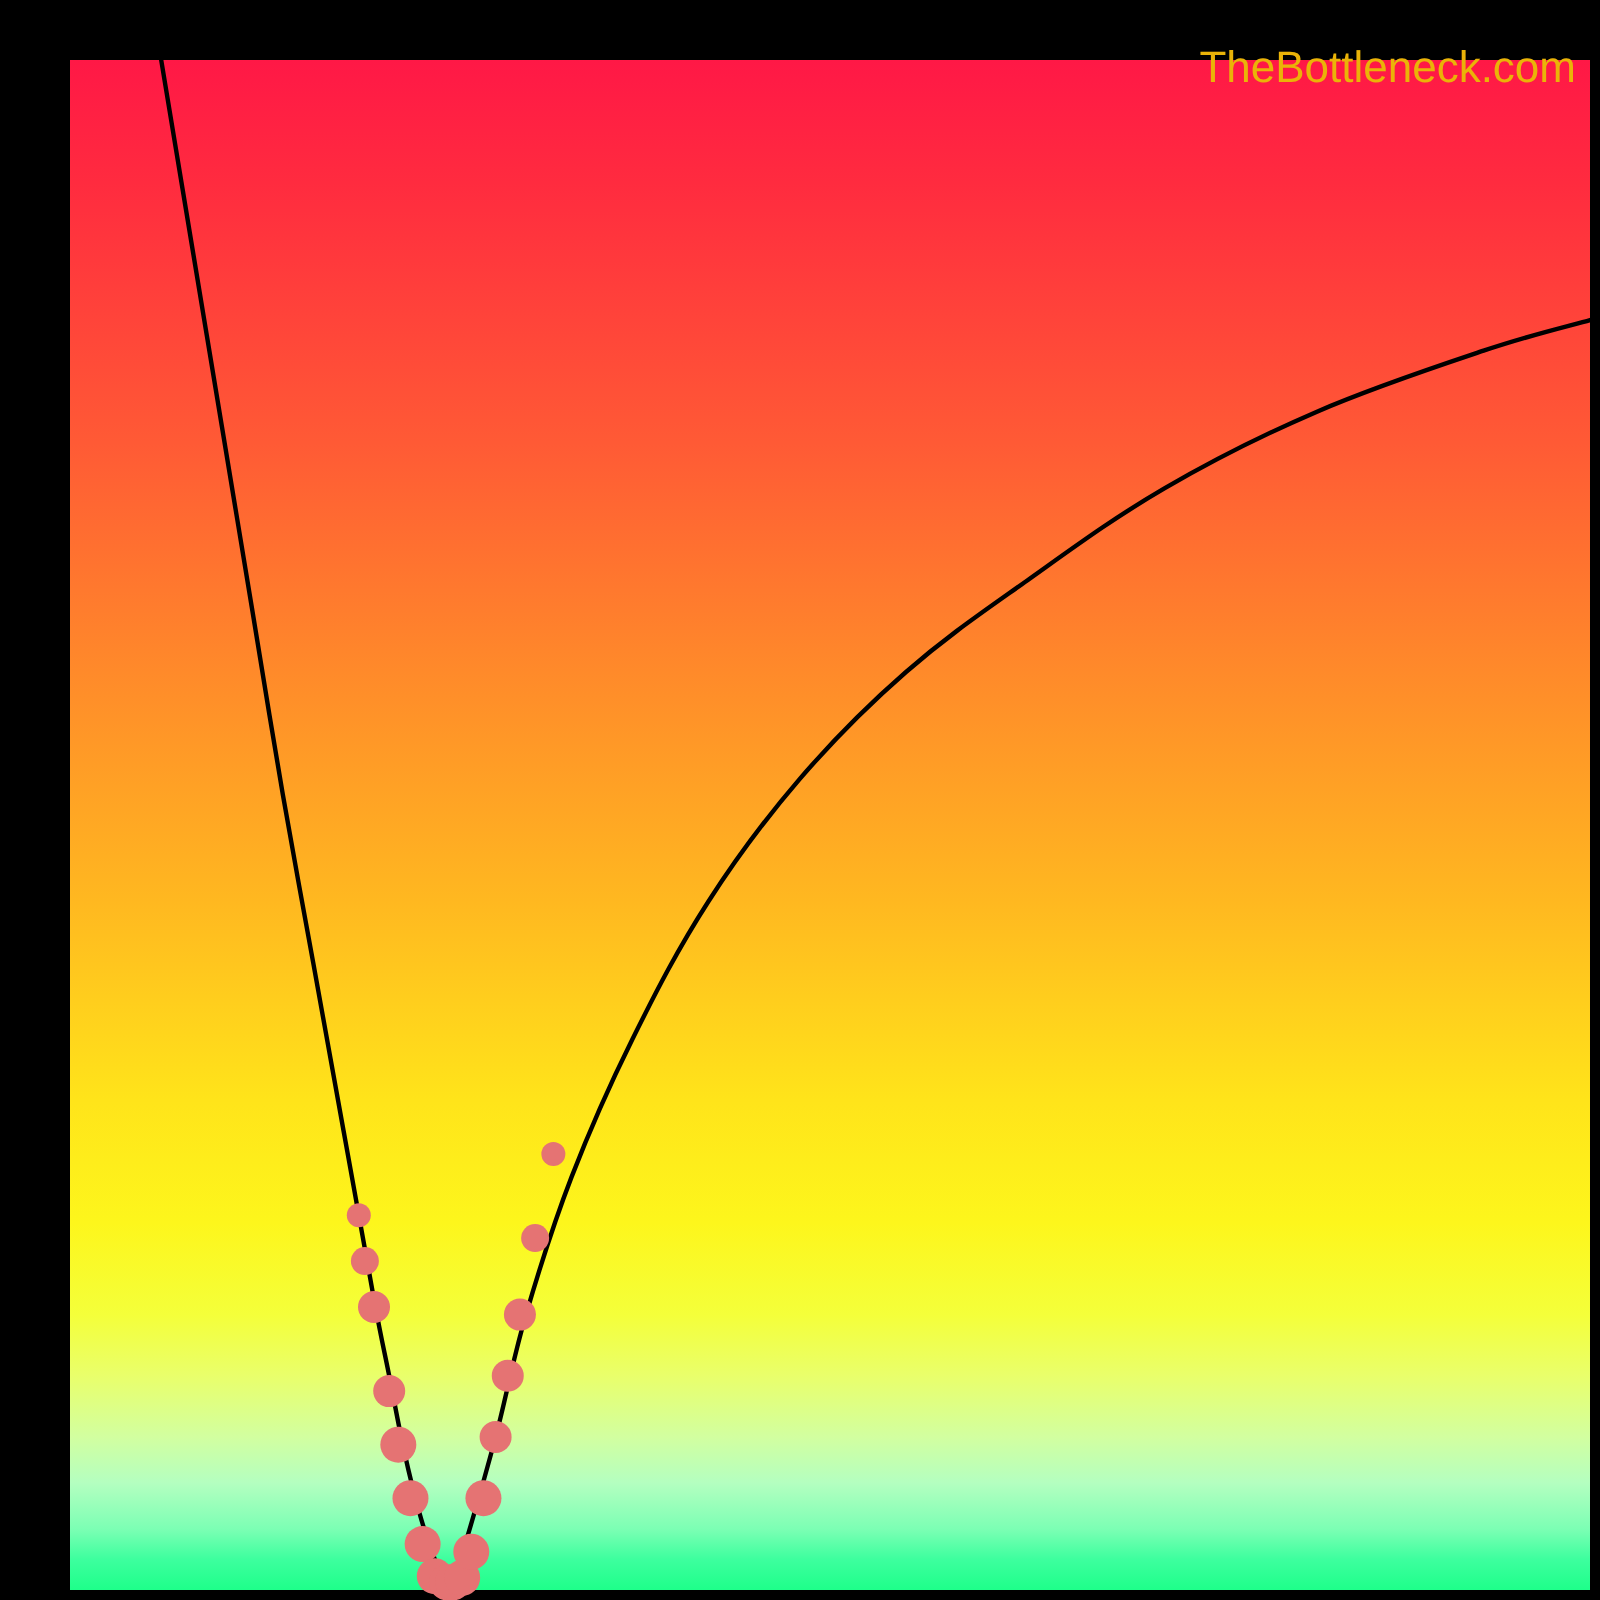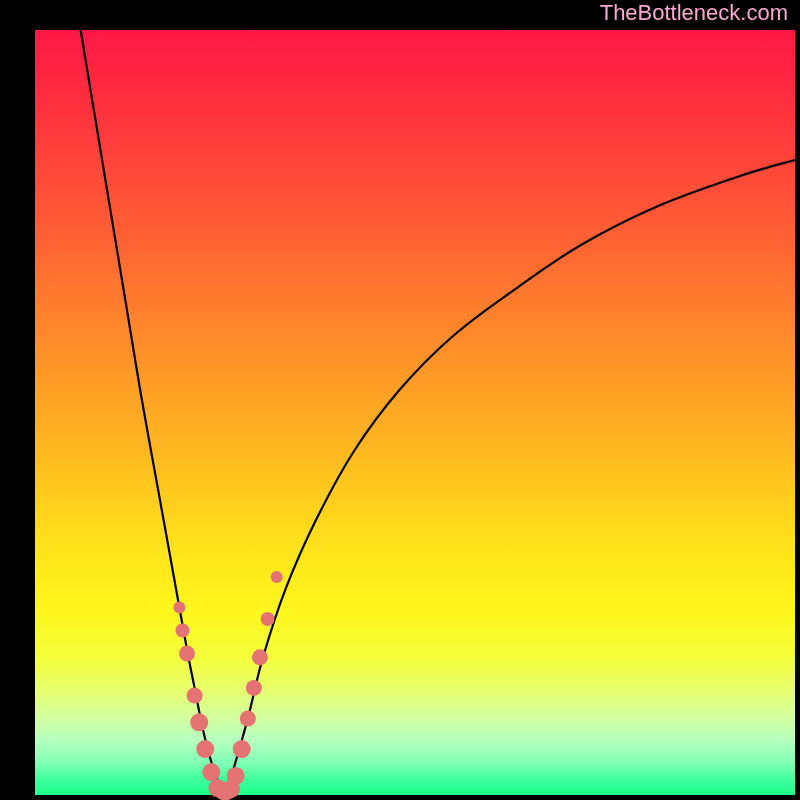--- a/index.html
+++ b/index.html
@@ -12,23 +12,23 @@
     background: #000;
   }
   .outer {
     width: 800px;
     height: 800px;
     background: #000;
     position: relative;
   }
   .watermark {
     position: absolute;
-    top: 0;
+    top: 21px;
     right: 12px;
-    color: #f9a8d4;
+    color: #eab308;
     font-size: 22px;
     font-weight: 500;
     letter-spacing: 0px;
     z-index: 10;
   }
   .plot {
     position: absolute;
     left: 35px;
     top: 30px;
     width: 760px;

